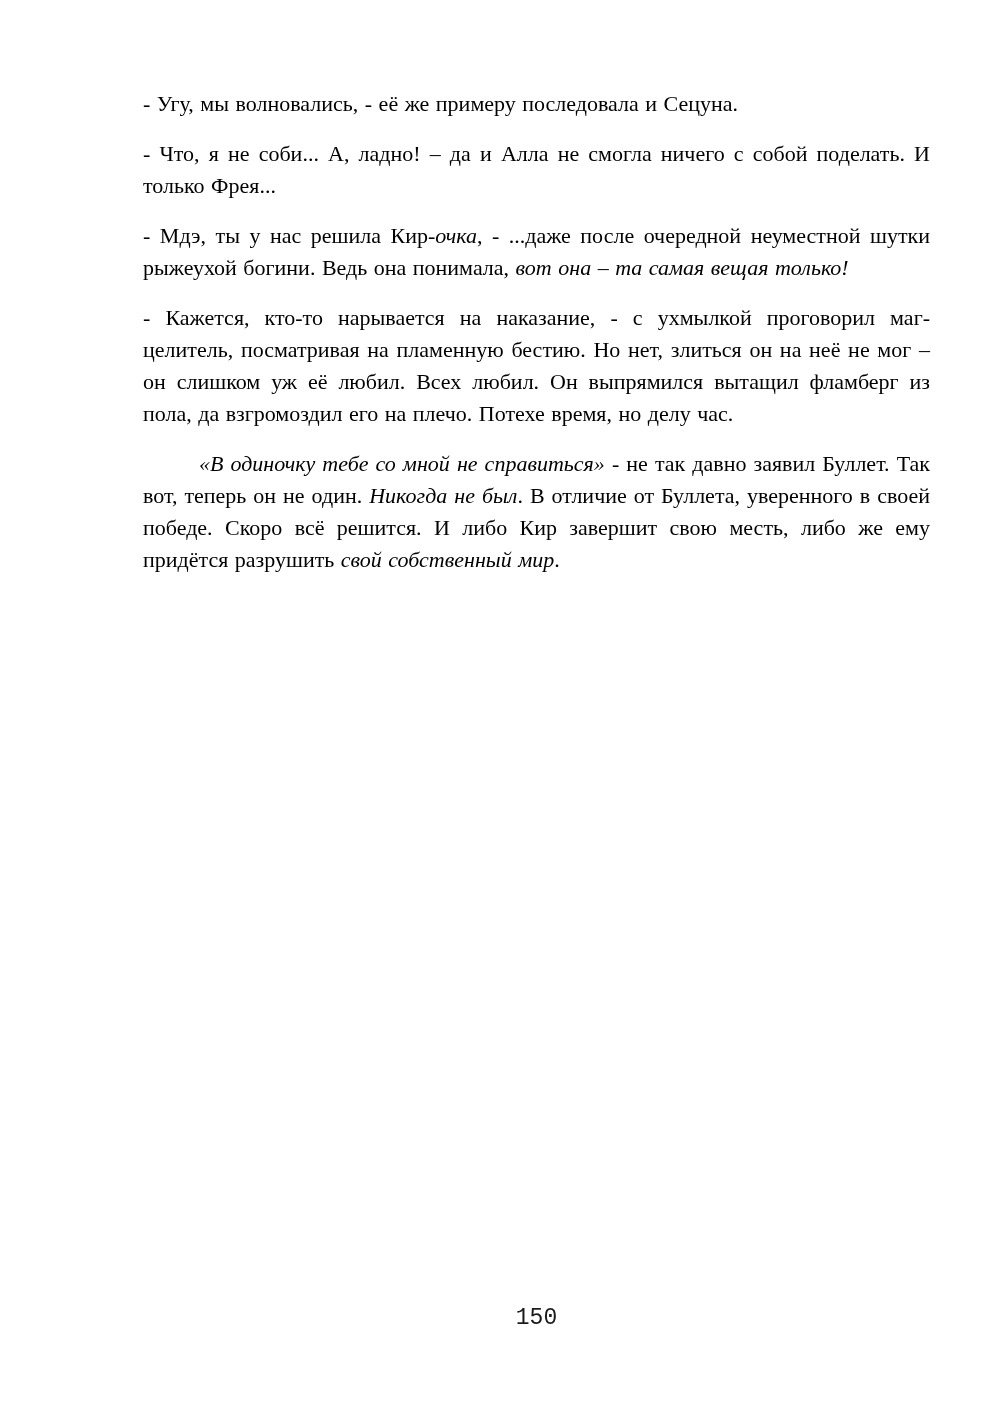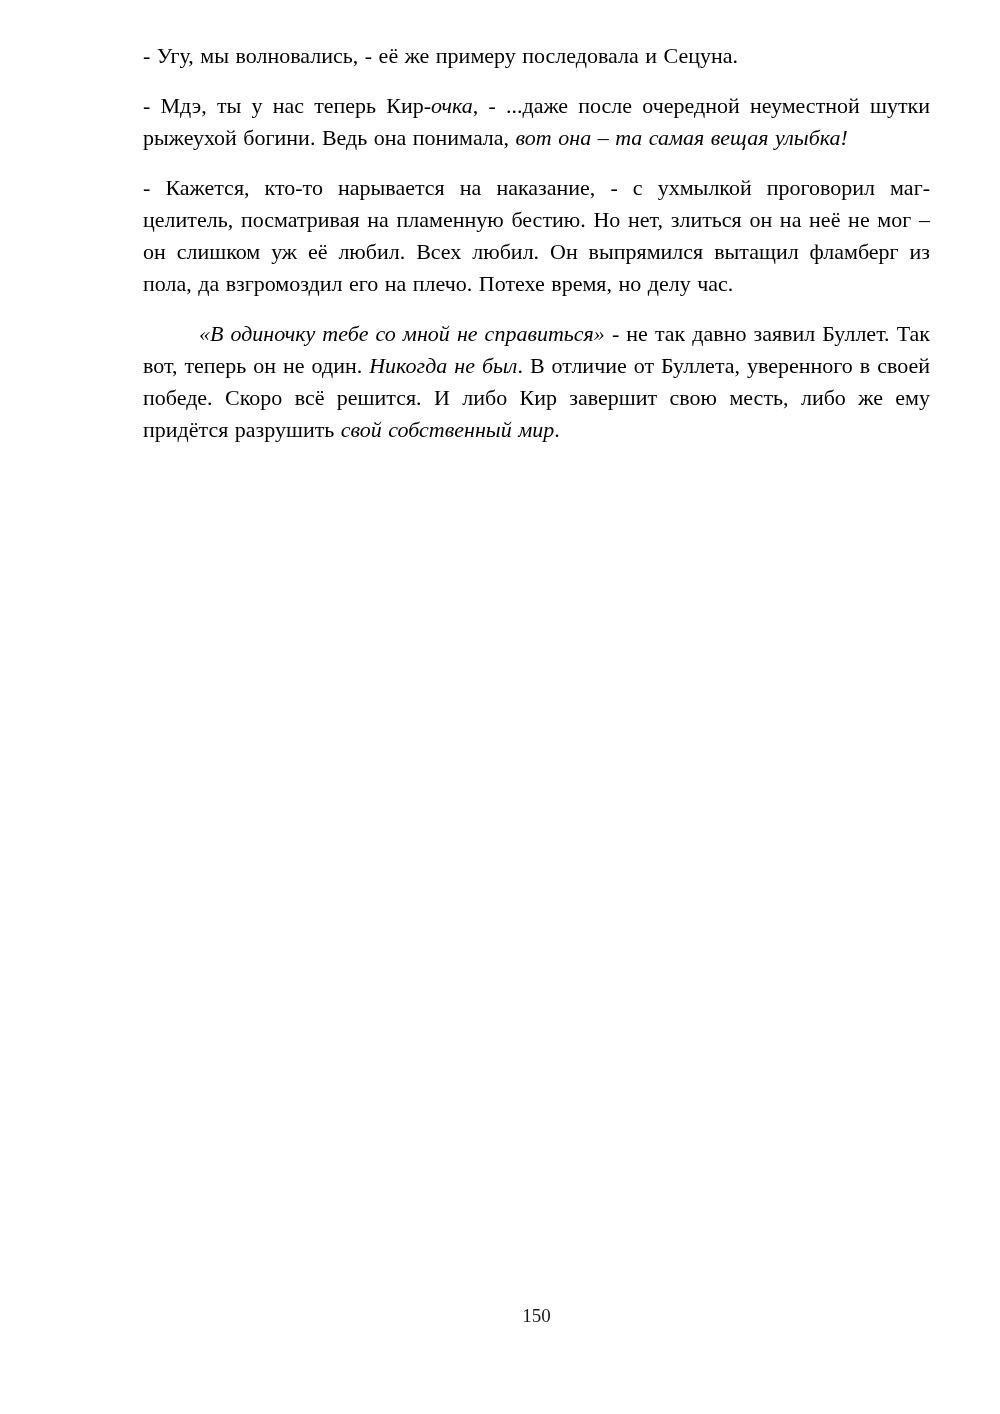--- a/index.html
+++ b/index.html
@@ -14,21 +14,21 @@
     background: #ffffff;
     color: #000000;
     overflow: hidden;
   }
 
   .text-block {
     position: absolute;
     top: 0;
     left: 0;
     width: 100%;
-    padding: 40px 70px 0 143px;
+    padding: 88px 70px 0 143px;
   }
 
   .para {
     font-size: 22px;
     line-height: 32px;
     text-align: justify;
     margin: 0 0 18px 0;
     word-spacing: 1px;
   }
 
@@ -39,29 +39,30 @@
   .run-normal { font-style: normal; font-weight: normal; }
   .run-italic { font-style: italic; font-weight: normal; }
   .run-bold-italic { font-style: italic; font-weight: normal; }
 
   .page-number {
     position: absolute;
     top: 1305px;
     left: 143px;
     right: 70px;
     text-align: center;
-    font-family: Liberation Serif, serif;
-    font-size: 19px;
+    font-family: Liberation Mono, monospace;
+    font-size: 23px;
     color: #1a1a1a;
   }
 </style>
 </head>
 <body>
 
 <div class="page">
   <div class="text-block" id="paragraphs">
       <p class="para"><span class="run-normal">- Угу, мы волновались, - её же примеру последовала и Сецуна.</span></p>
-      <p class="para"><span class="run-normal">- Мдэ, ты у нас теперь Кир-</span><span class="run-bold-italic">очка</span><span class="run-normal">, - ...даже после очередной неуместной шутки рыжеухой богини. Ведь она понимала, </span><span class="run-italic">вот она – та самая вещая улыбка!</span></p>
+      <p class="para"><span class="run-normal">- Что, я не соби... А, ладно! – да и Алла не смогла ничего с собой поделать. И только Фрея...</span></p>
+      <p class="para"><span class="run-normal">- Мдэ, ты у нас решила Кир-</span><span class="run-bold-italic">очка</span><span class="run-normal">, - ...даже после очередной неуместной шутки рыжеухой богини. Ведь она понимала, </span><span class="run-italic">вот она – та самая вещая только!</span></p>
       <p class="para"><span class="run-normal">- Кажется, кто-то нарывается на наказание, - с ухмылкой проговорил маг-целитель, посматривая на пламенную бестию. Но нет, злиться он на неё не мог – он слишком уж её любил. Всех любил. Он выпрямился вытащил фламберг из пола, да взгромоздил его на плечо. Потехе время, но делу час.</span></p>
       <p class="para indented"><span class="run-italic">«В одиночку тебе со мной не справиться»</span><span class="run-normal"> - не так давно заявил Буллет. Так вот, теперь он не один. </span><span class="run-italic">Никогда не был</span><span class="run-normal">. В отличие от Буллета, уверенного в своей победе. Скоро всё решится. И либо Кир завершит свою месть, либо же ему придётся разрушить </span><span class="run-bold-italic">свой собственный мир</span><span class="run-normal">.</span></p>
     </div>
   <div class="page-number">150</div>
 </div>
 
 </body></html>

